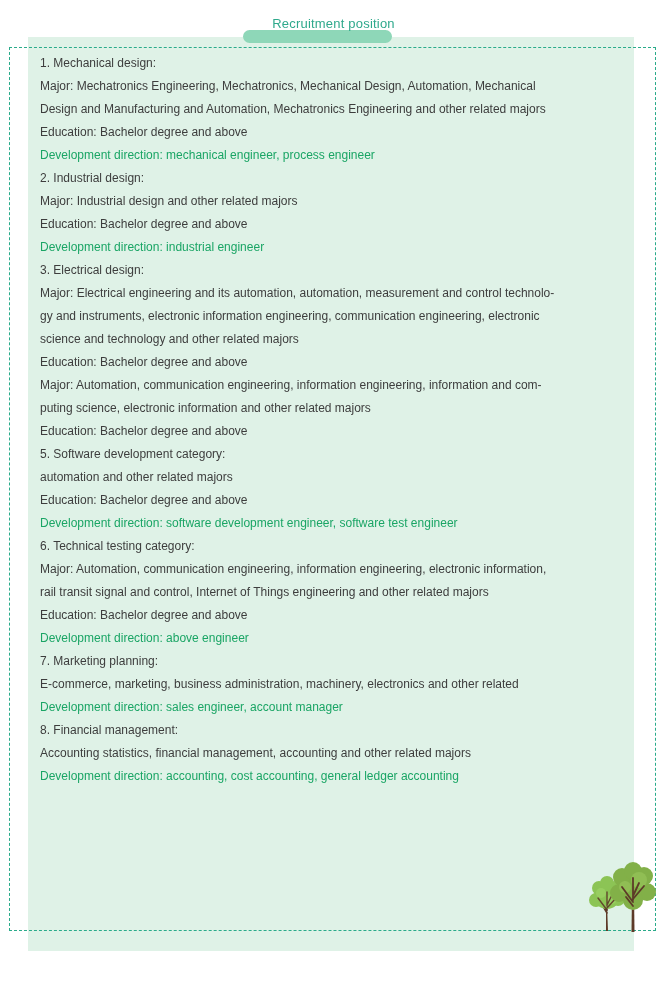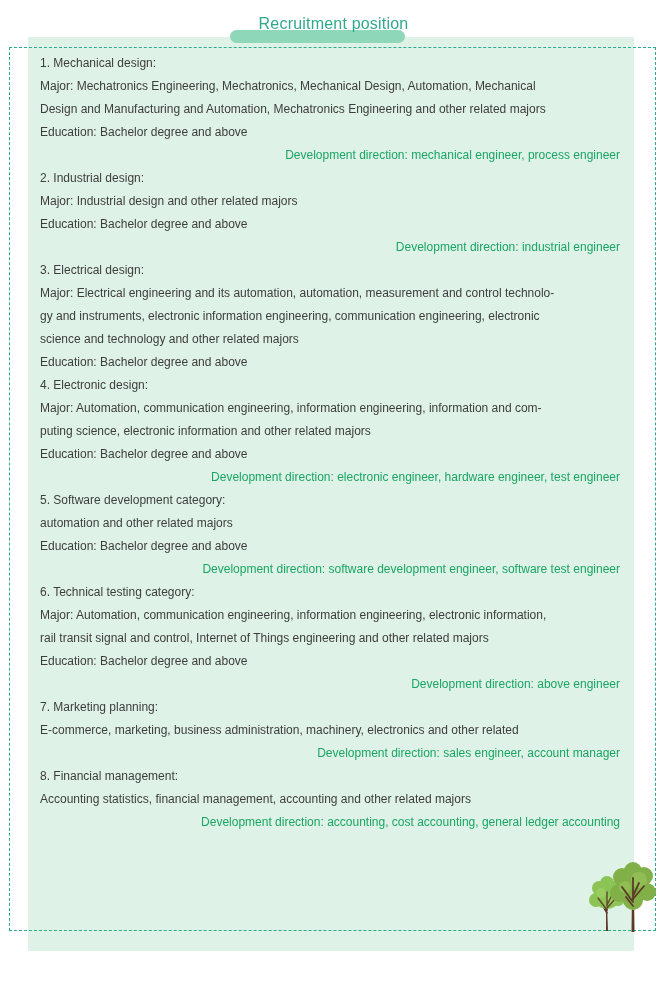--- a/index.html
+++ b/index.html
@@ -29,38 +29,38 @@
     z-index: 4;
     pointer-events: none;
   }
   .title-wrap {
     position: absolute; top: 13px; left: 0; width: 100%;
     text-align: center; z-index: 2;
   }
   .title-inner { position: relative; display: inline-block; }
   .title-text {
     position: relative; z-index: 1;
-    font-size: 16px; line-height: 21px;
+    font-size: 13px; line-height: 21px;
     color: var(--title); letter-spacing: 0.2px;
   }
   .title-pill {
     position: absolute; left: -29px; right: 3px; top: 17px;
     height: 13px; border-radius: 7px;
     background: var(--pill); z-index: 0;
   }
   .content {
     position: absolute; left: 40px; top: 52px; width: 580px;
     z-index: 2;
   }
   .line {
     height: 23px; line-height: 23px;
     font-size: 12px; color: var(--body-text);
     white-space: nowrap;
   }
-  .line.green { color: var(--accent); text-align: right; }
+  .line.green { color: var(--accent); }
   .trees {
     position: absolute; left: 586px; top: 856px;
     z-index: 5; pointer-events: none;
   }
 </style>
 </head>
 <body style="--title: #2fa98c; --pill: #8ed7b8; --panel-bg: #dff2e7; --dashed: #2aab8a; --body-text: #3d3d3d; --accent: #1aa565;">
 
 <div class="panel"></div>
 
@@ -79,25 +79,23 @@
     <div class="line green">Development direction: mechanical engineer, process engineer</div>
     <div class="line">2. Industrial design:</div>
     <div class="line">Major: Industrial design and other related majors</div>
     <div class="line">Education: Bachelor degree and above</div>
     <div class="line green">Development direction: industrial engineer</div>
     <div class="line">3. Electrical design:</div>
     <div class="line">Major: Electrical engineering and its automation, automation, measurement and control technolo-</div>
     <div class="line">gy and instruments, electronic information engineering, communication engineering, electronic</div>
     <div class="line">science and technology and other related majors</div>
     <div class="line">Education: Bachelor degree and above</div>
-    <div class="line">4. Electronic design:</div>
     <div class="line">Major: Automation, communication engineering, information engineering, information and com-</div>
     <div class="line">puting science, electronic information and other related majors</div>
     <div class="line">Education: Bachelor degree and above</div>
-    <div class="line green">Development direction: electronic engineer, hardware engineer, test engineer</div>
     <div class="line">5. Software development category:</div>
     <div class="line">automation and other related majors</div>
     <div class="line">Education: Bachelor degree and above</div>
     <div class="line green">Development direction: software development engineer, software test engineer</div>
     <div class="line">6. Technical testing category:</div>
     <div class="line">Major: Automation, communication engineering, information engineering, electronic information,</div>
     <div class="line">rail transit signal and control, Internet of Things engineering and other related majors</div>
     <div class="line">Education: Bachelor degree and above</div>
     <div class="line green">Development direction: above engineer</div>
     <div class="line">7. Marketing planning:</div>

